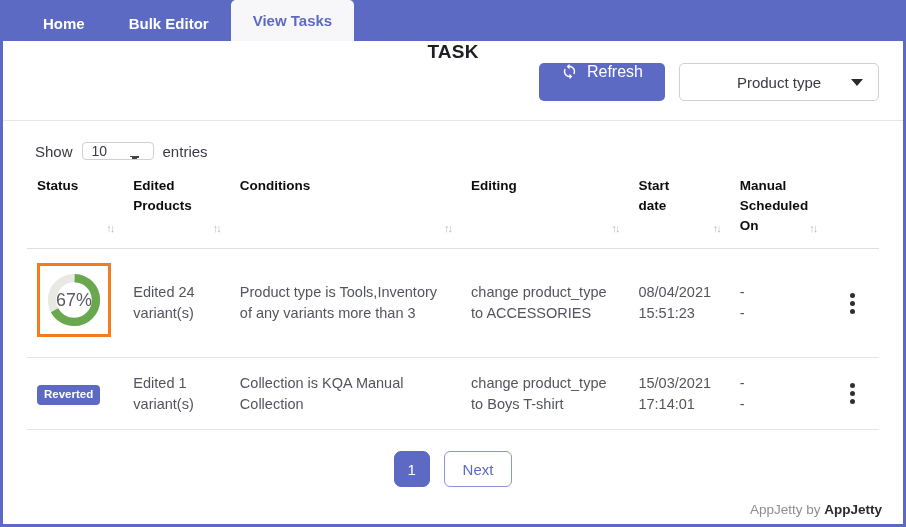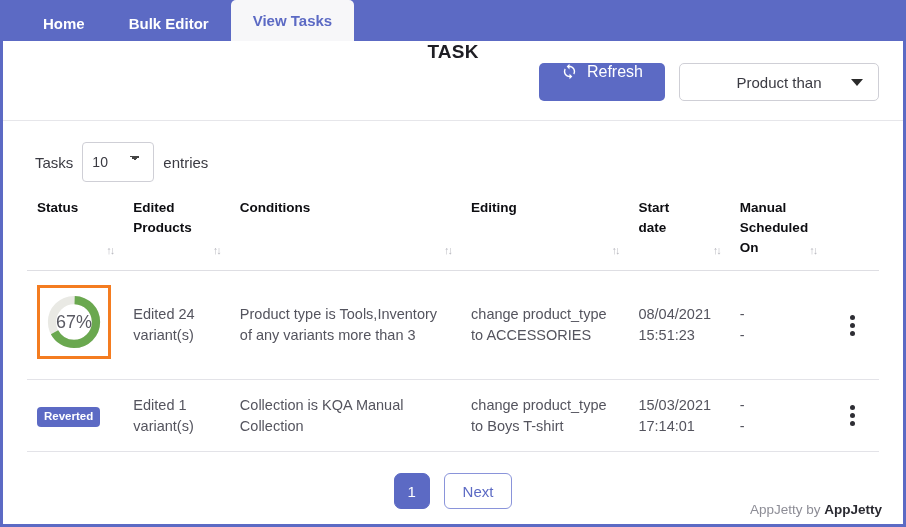--- a/index.html
+++ b/index.html
@@ -115,21 +115,21 @@
 
   
   .content{padding:0 24px;}
   .show-entries{
     display:flex;align-items:center;
     gap:9px;
     padding:21px 8px 8px 8px;
     font-size:15px;color:#3a3a42;
   }
   .entries-select{
-    width:72px;height:40px;
+    width:72px;height:18px;
     box-sizing:border-box;
     border:1px solid #cfcfd6;
     border-radius:4px;
     background:#fff;
     font-size:14px;
     color:#3a3a42;
     font-family:"Liberation Sans", sans-serif;
     padding-left:9px;
     cursor:pointer;
     appearance:none;-webkit-appearance:none;
@@ -286,30 +286,30 @@
     <div class="header-actions">
       <button class="btn-refresh">
         <span class="refresh-ico">
           <svg width="17" height="17" viewBox="0 0 24 24" aria-hidden="true">
             <path fill="#ffffff" d="M12 4V1L8 5l4 4V6c3.31 0 6 2.69 6 6 0 1.01-.25 1.97-.7 2.8l1.46 1.46A7.93 7.93 0 0 0 20 12c0-4.42-3.58-8-8-8zm0 14c-3.31 0-6-2.69-6-6 0-1.01.25-1.97.7-2.8L5.24 7.74A7.93 7.93 0 0 0 4 12c0 4.42 3.58 8 8 8v3l4-4-4-4v3z"></path>
           </svg>
         </span>
         <span>Refresh</span>
       </button>
       <div class="select-wrap">
-        <div class="select-box">Product than</div>
+        <div class="select-box">Product type</div>
         <span class="caret"></span>
       </div>
     </div>
   </div>
 
   <div class="content">
 
     <div class="show-entries">
-      <span>Tasks</span>
+      <span>Show</span>
       <select class="entries-select">
         <option>10</option>
         <option>25</option>
         <option>50</option>
         <option>100</option>
       </select>
       <span>entries</span>
     </div>
 
     <table class="tasks">

